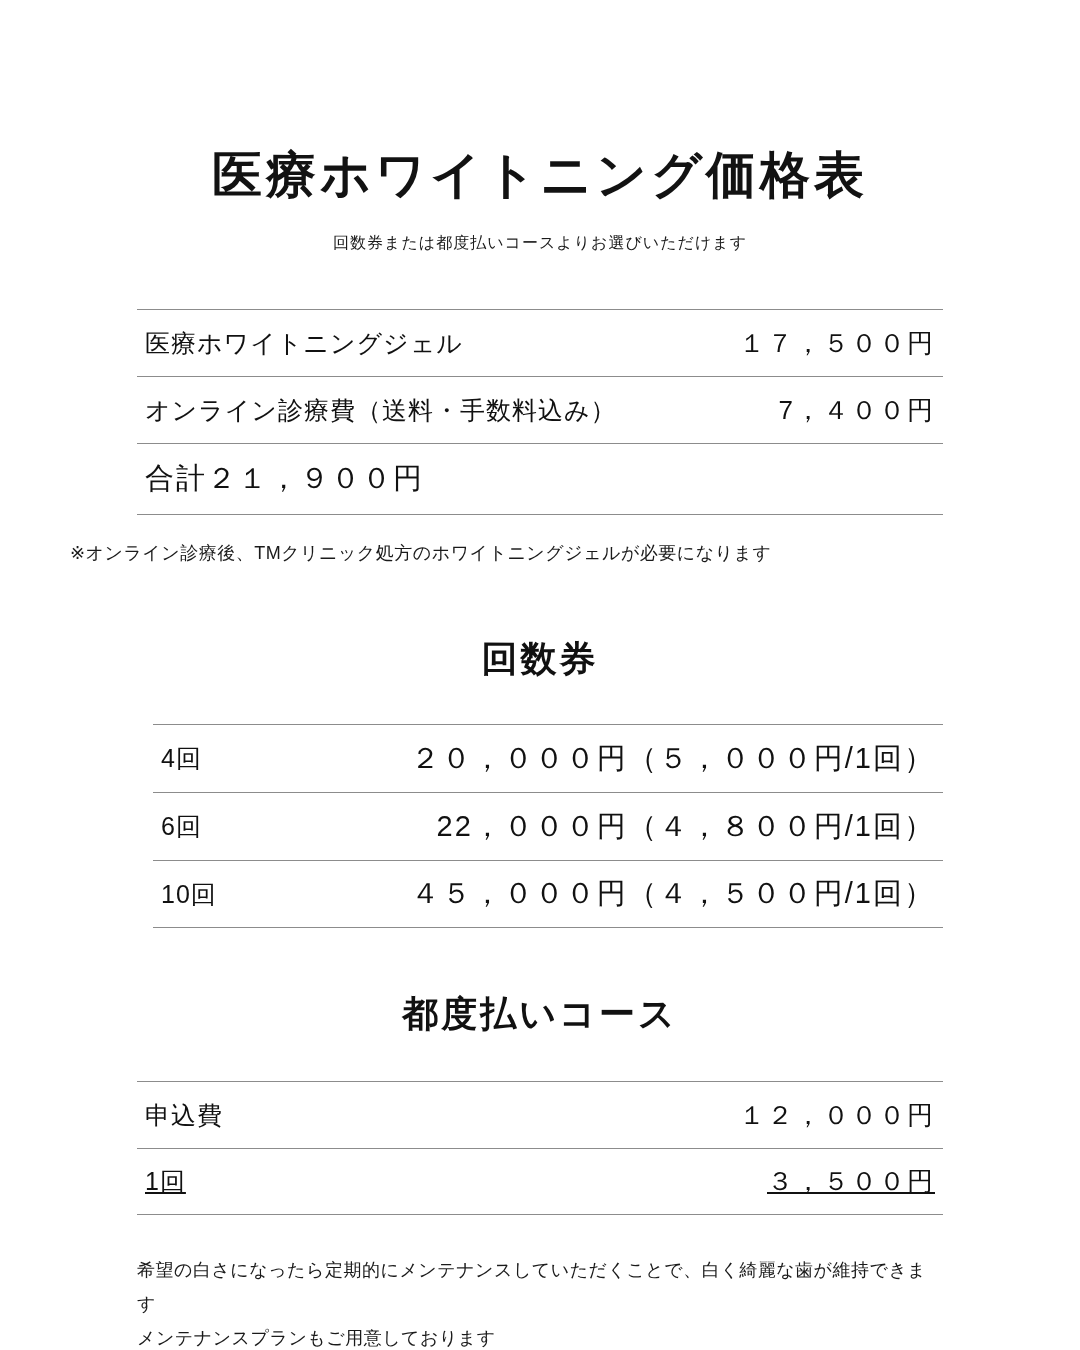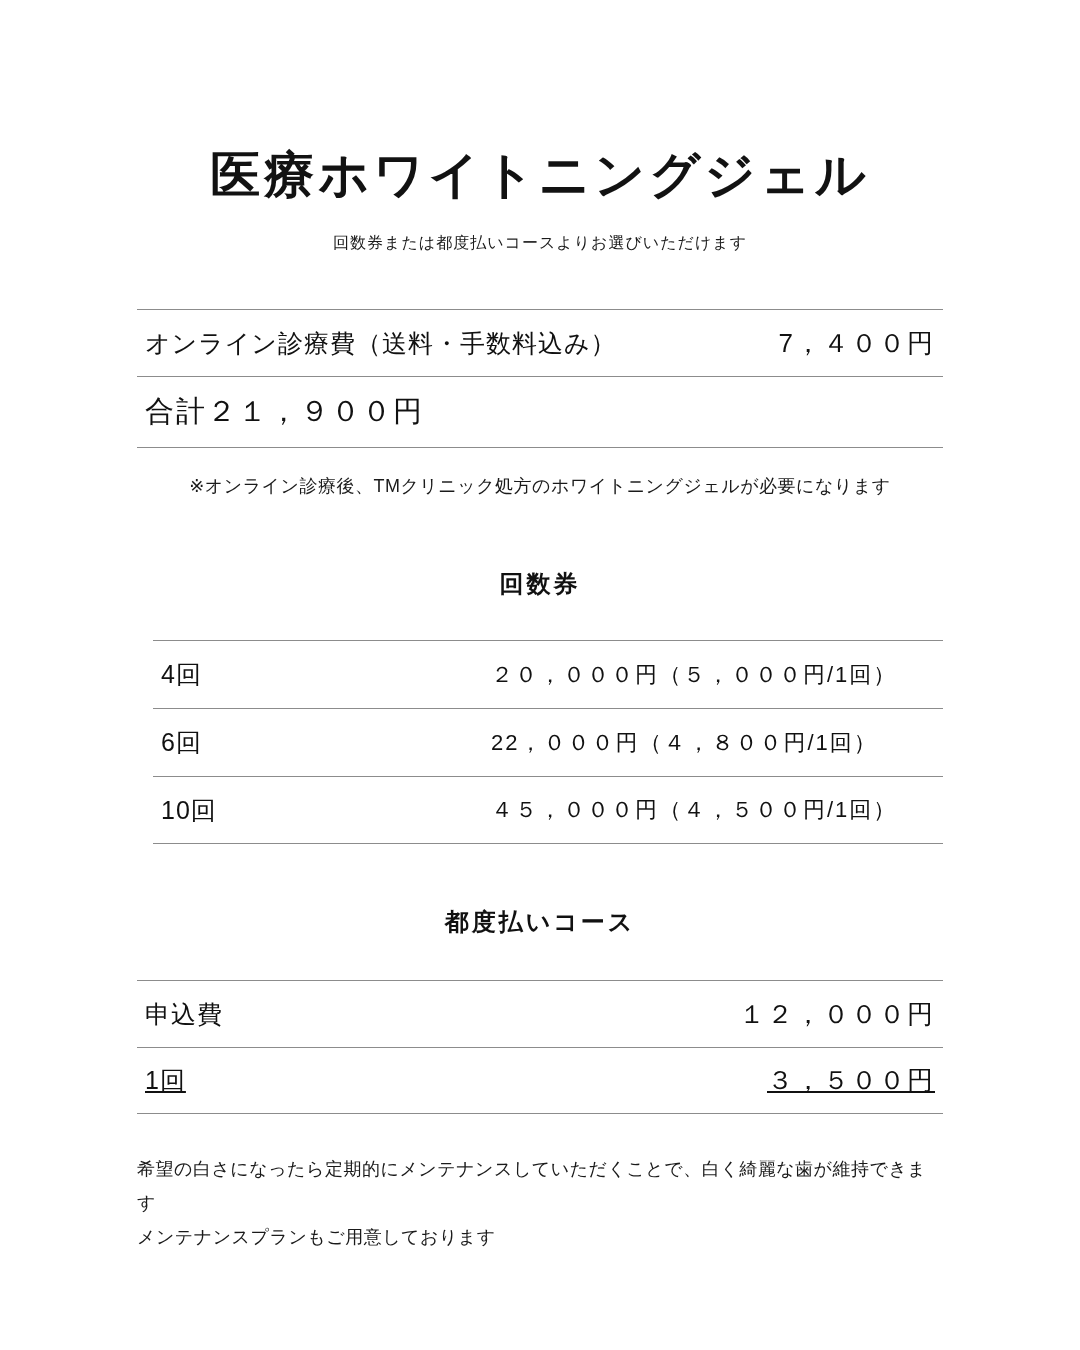--- a/index.html
+++ b/index.html
@@ -78,29 +78,28 @@
     border-bottom: 1px solid #8c8c8c;
     height: 72px;
     padding: 0 8px;
     box-sizing: border-box;
   }
   .total-text {
     font-size: 29px;
     letter-spacing: 2px;
   }
   .note {
-    text-align: center;
     font-size: 18px;
     letter-spacing: 0.5px;
     margin-top: 26px;
     color: #1a1a1a;
   }
   .section-heading {
     text-align: center;
-    font-size: 24px;
+    font-size: 36px;
     font-weight: bold;
     letter-spacing: 3px;
     margin: 0;
     color: #111111;
   }
   .heading-kaisu { padding-top: 52px; padding-bottom: 40px; }
   .heading-tsudo { padding-top: 62px; padding-bottom: 42px; }
 
   .row-ticket {
     display: flex;
@@ -111,44 +110,48 @@
     box-sizing: border-box;
     margin-left: 16px;
   }
   .row-ticket.last { border-bottom: 1px solid #8c8c8c; }
   .ticket-count {
     font-size: 25px;
     letter-spacing: 1px;
     width: 330px;
   }
   .ticket-price {
-    font-size: 22px;
+    font-size: 29px;
     letter-spacing: 2px;
     white-space: nowrap;
   }
 
   .footer {
     margin: 0 auto;
     width: 806px;
     padding-top: 38px;
     font-size: 18px;
     line-height: 1.9;
     letter-spacing: 0.5px;
     color: #1a1a1a;
   }
 </style>
 </head>
 <body>
 
 <div class="page">
 
-  <h1 class="title">医療ホワイトニングジェル</h1>
+  <h1 class="title">医療ホワイトニング価格表</h1>
   <p class="subtitle">回数券または都度払いコースよりお選びいただけます</p>
 
   <div class="table first">
+    <div class="row">
+      <span class="cell-label">医療ホワイトニングジェル</span>
+      <span class="cell-value">１７，５００円</span>
+    </div>
     <div class="row">
       <span class="cell-label">オンライン診療費（送料・手数料込み）</span>
       <span class="cell-value">7，４００円</span>
     </div>
     <div class="row-total">
       <span class="total-text">合計２１，９００円</span>
     </div>
   </div>
 
   <p class="note">※オンライン診療後、TMクリニック処方のホワイトニングジェルが必要になります</p>

